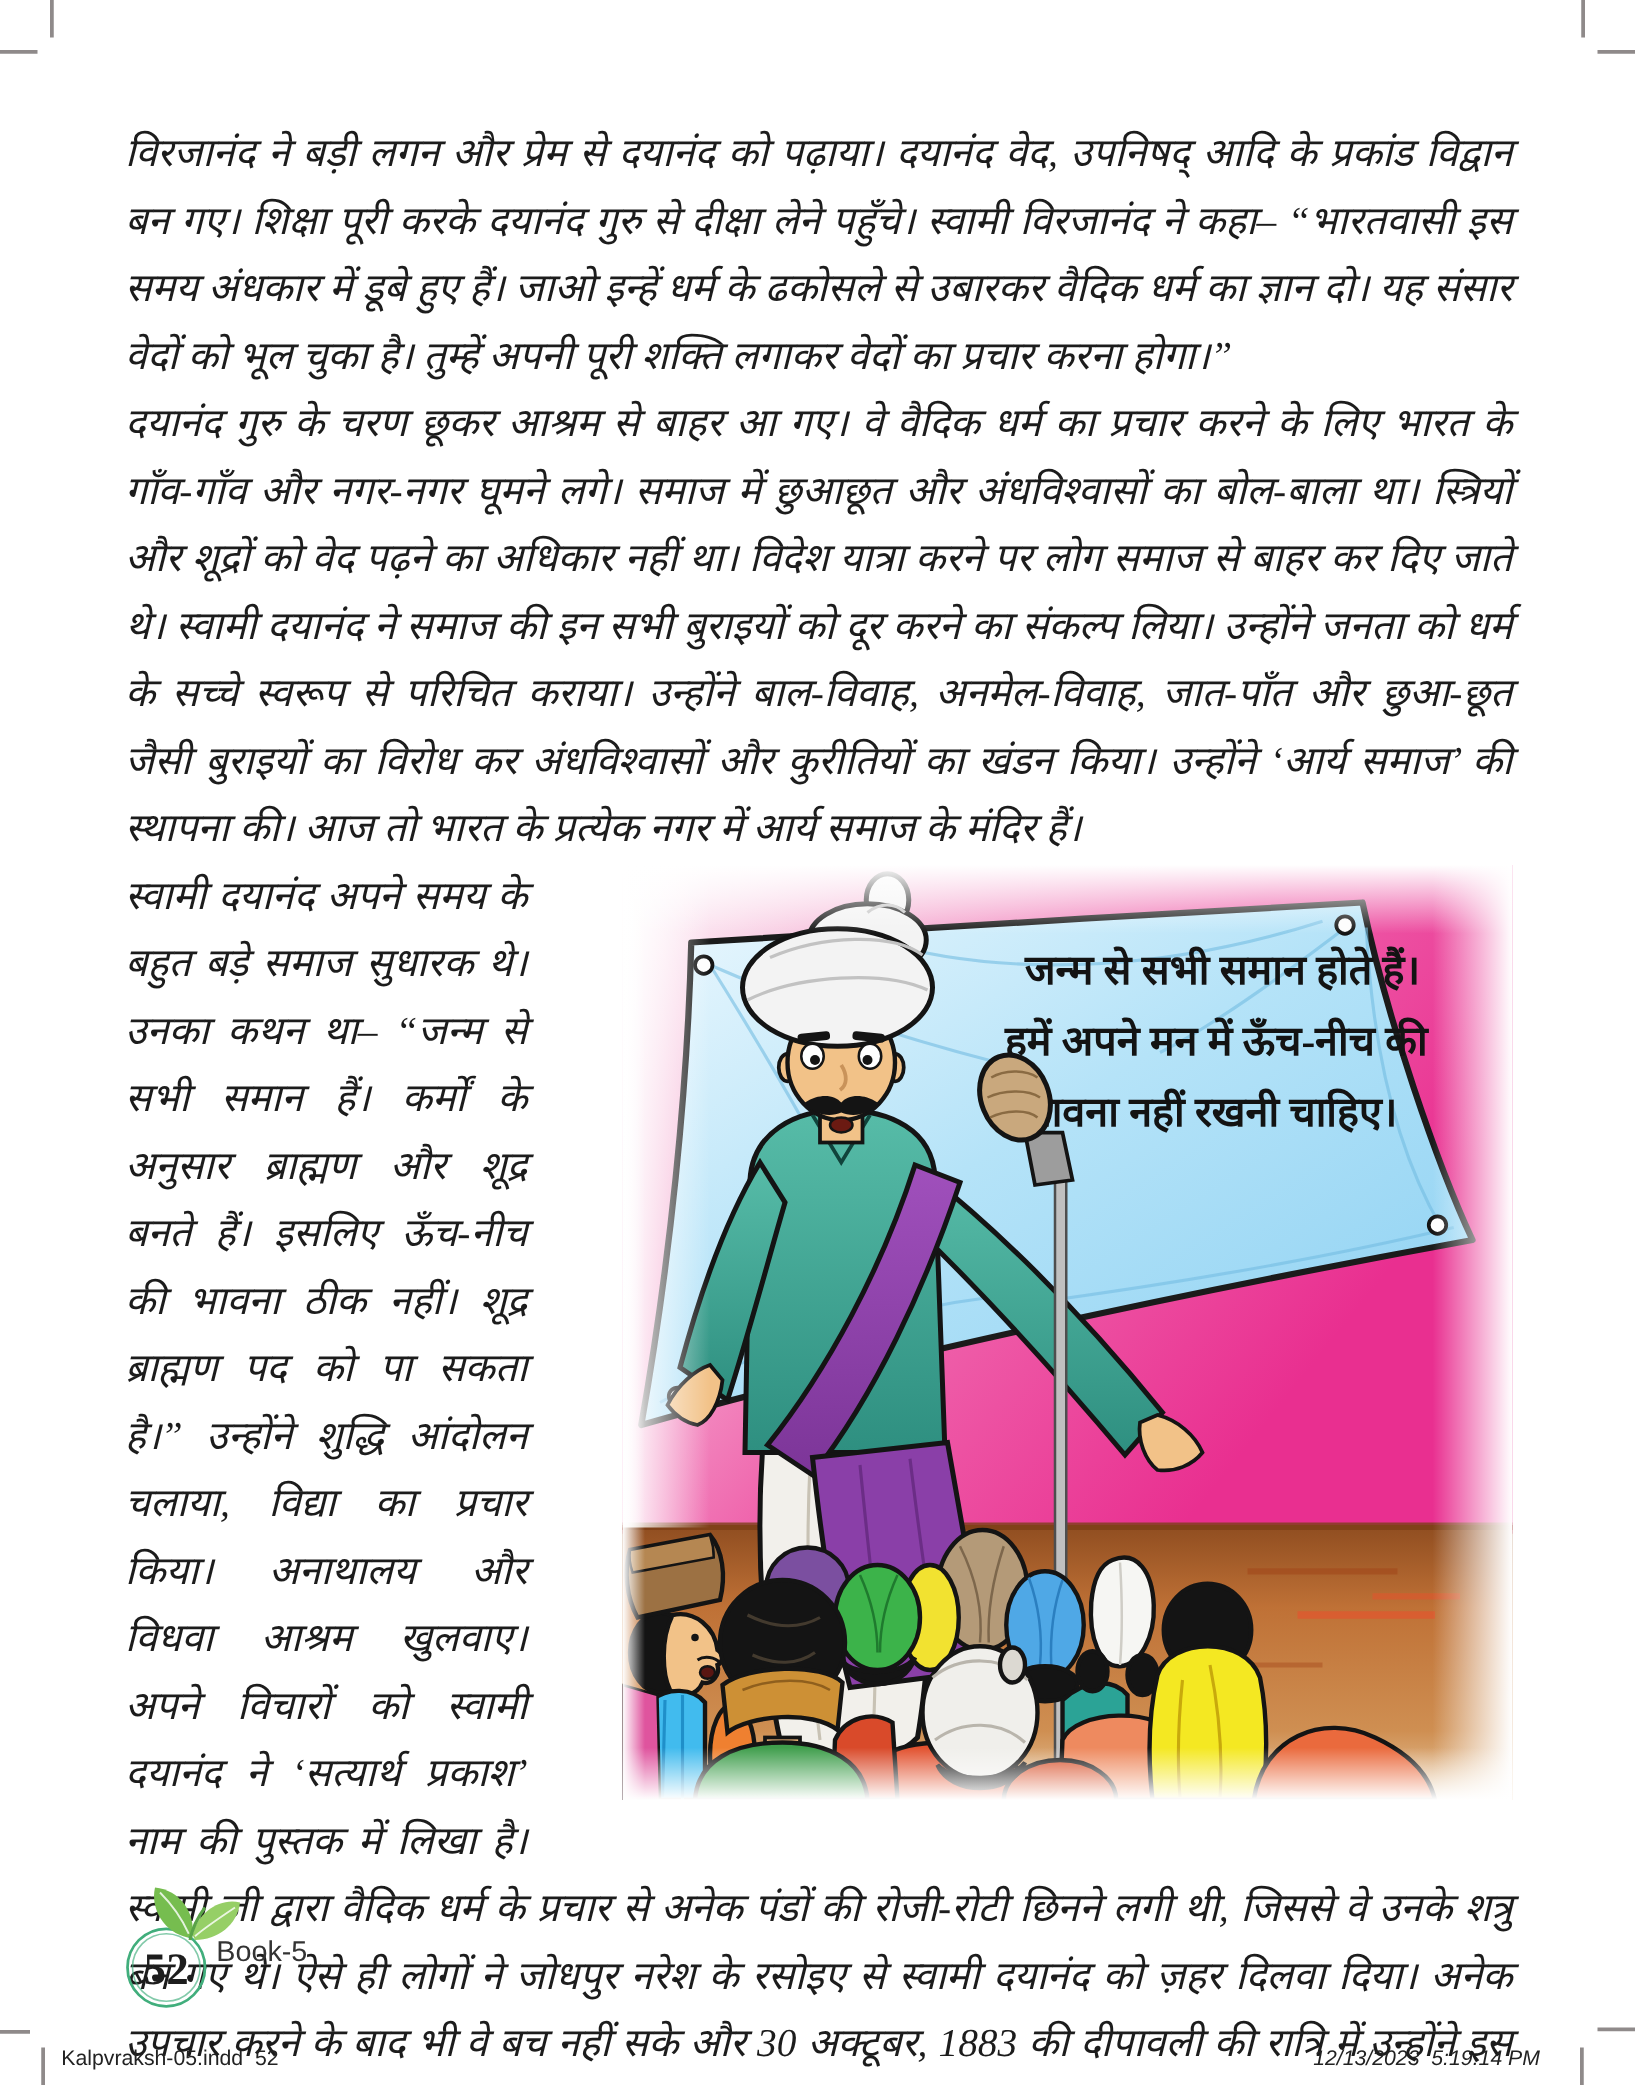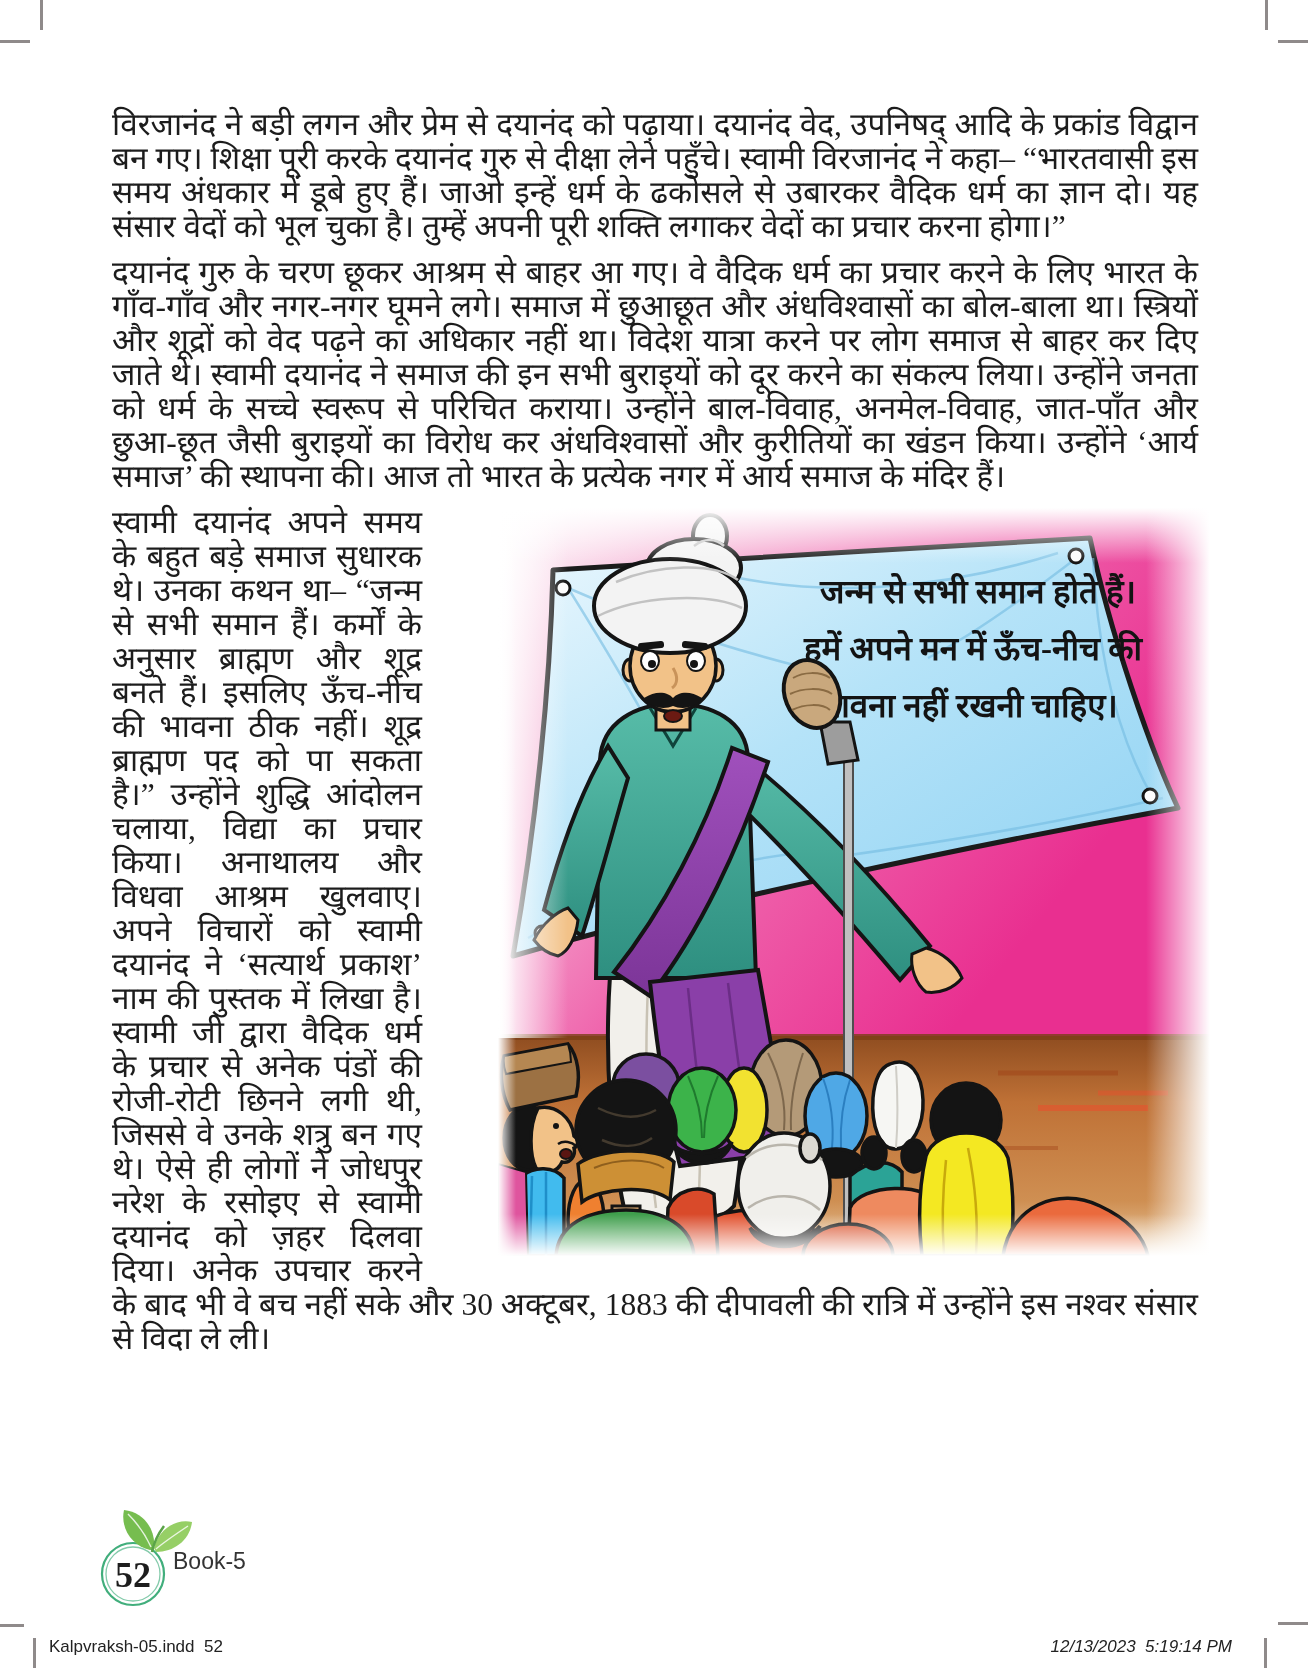--- a/index.html
+++ b/index.html
@@ -1,19 +1,19 @@
 <!DOCTYPE html>
 <html><head>
 <meta charset="utf-8">
 <style>
   html,body{margin:0;padding:0;background:#ffffff;}
   body{width:1308px;height:1668px;position:relative;font-family:"Liberation Serif","DejaVu Serif",serif;}
   .page{position:absolute;inset:0;background:#fff;overflow:hidden;}
   .content{position:absolute;left:100px;top:96px;width:1110px;color:#1c1c1c;}
-  .para{font-size:31.5px;line-height:34px;text-align:justify;margin:12px;}
+  .para{font-size:31.5px;line-height:54px;text-align:justify;margin:0;font-style:italic;}
   .wrap{overflow:visible;}
   .figure{float:right;width:712px;height:748px;margin:2px 0 8px 76px;}
   .crop{position:absolute;background:#8f8a8a;}
   .badge{position:absolute;left:88px;top:1498px;width:300px;height:130px;}
   .badge svg{position:absolute;left:0;top:0;}
   .book-label{position:absolute;left:85px;top:50px;font-family:"Liberation Sans","DejaVu Sans",sans-serif;font-size:23px;color:#333;}
   .pfoot{position:absolute;top:1637px;font-family:"Liberation Sans","DejaVu Sans",sans-serif;font-size:17px;color:#222;white-space:pre;}
   .pfoot.left{left:49px;}
   .pfoot.right{right:76px;font-style:italic;}
   .banner-text{font-family:"Liberation Serif","DejaVu Serif",serif;font-weight:600;font-size:33px;fill:#131313;}

